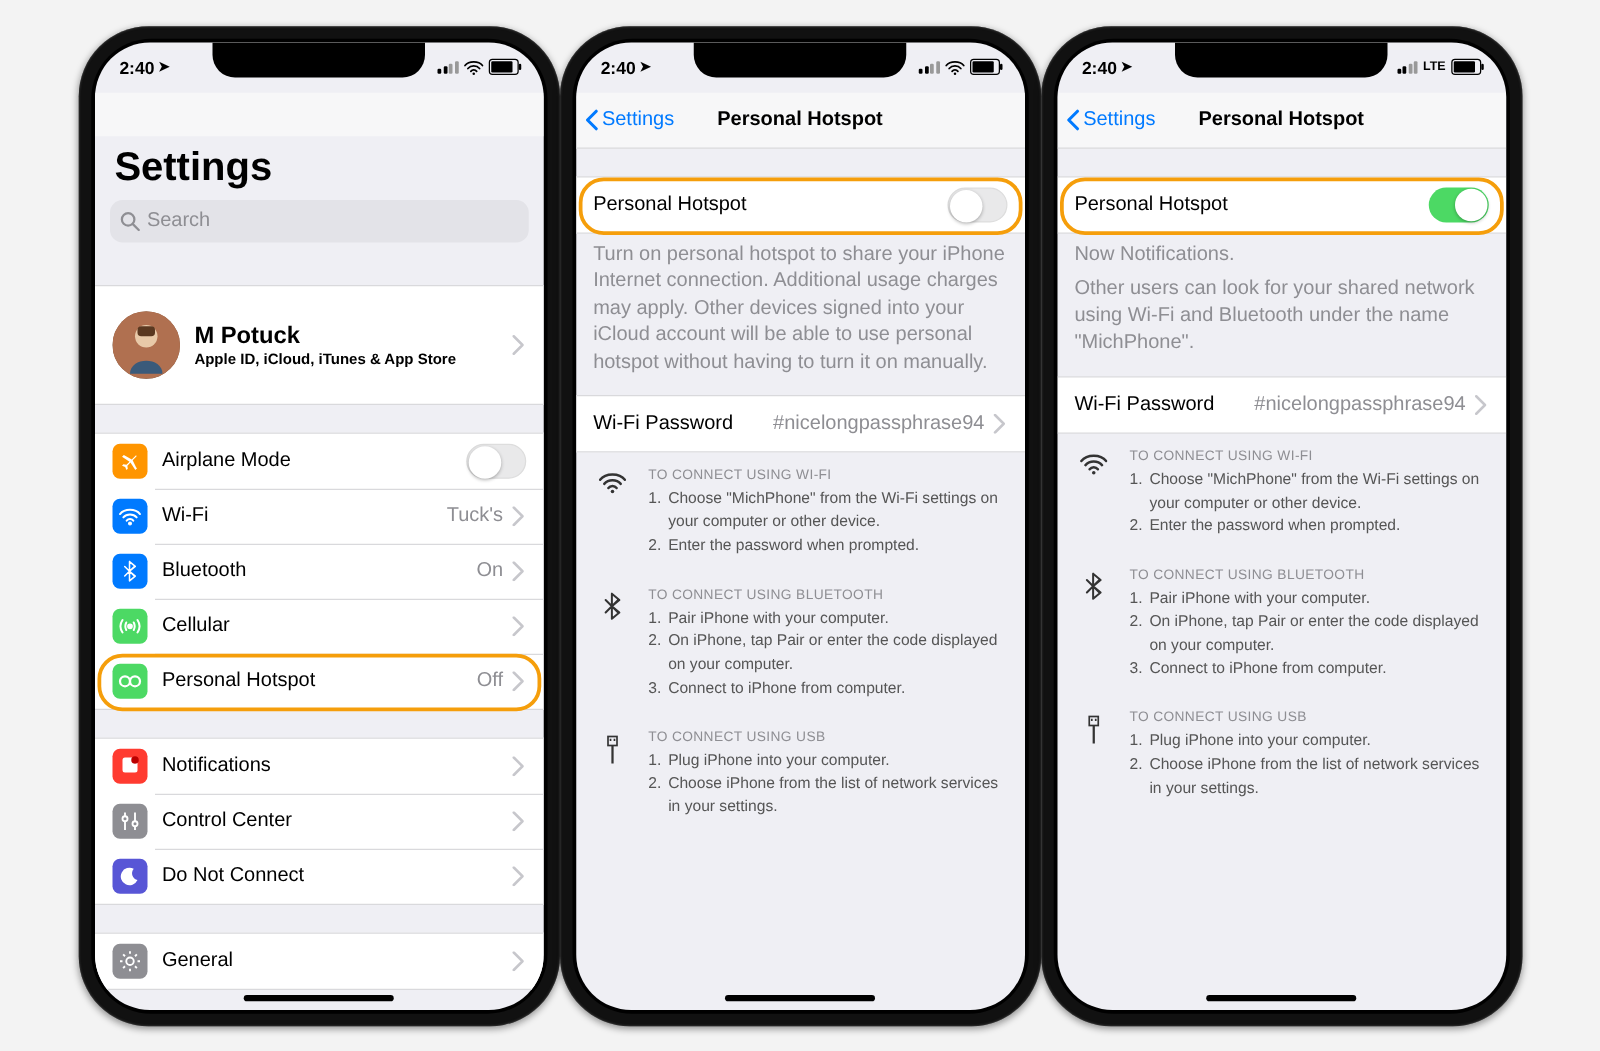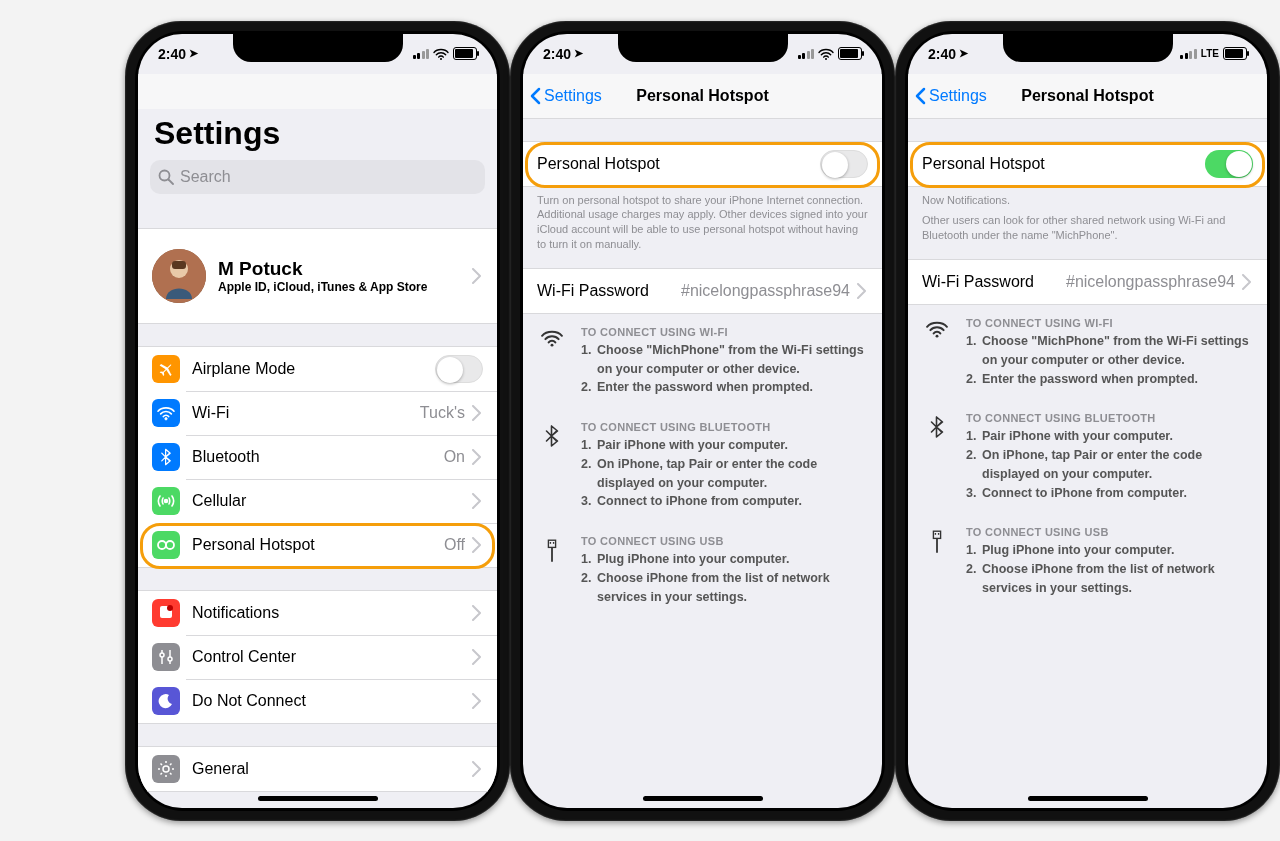--- a/index.html
+++ b/index.html
@@ -10,21 +10,21 @@
     --ios-gray:#8e8e93;
     --ios-black:#000;
     --ios-blue:#007aff;
     --ios-green:#4cd964;
     --ios-orange:#ff9500;
     --ios-red:#ff3b30;
     --ios-purple:#5856d6;
     --highlight:#fca311;
   }
   html,body{margin:0;padding:0;background:var(--bg);font-family:-apple-system,BlinkMacSystemFont,"Helvetica Neue",Arial,sans-serif;}
-  .stage{width:1280px;height:841px;position:relative;background:var(--bg);display:flex;justify-content:flex-end;align-items:center;}
+  .stage{width:1280px;height:841px;position:relative;background:var(--bg);display:flex;justify-content:center;align-items:center;}
   .phone{width:385px;height:800px;position:relative;background:#111;border-radius:56px;padding:10px;box-sizing:border-box;box-shadow:0 2px 6px rgba(0,0,0,.4),inset 0 0 2px #555;}
   .phone-inner{width:100%;height:100%;background:#000;border-radius:48px;padding:3px;box-sizing:border-box;}
   .screen{width:100%;height:100%;border-radius:44px;overflow:hidden;position:relative;background:var(--ios-bg);}
   
   .notch{position:absolute;top:0;left:50%;transform:translateX(-50%);width:170px;height:28px;background:#000;border-bottom-left-radius:18px;border-bottom-right-radius:18px;z-index:50;}
   
   .statusbar{height:40px;position:relative;display:flex;align-items:center;justify-content:space-between;padding:0 20px;font-size:14px;font-weight:600;color:#000;}
   .statusbar .time{display:flex;align-items:center;gap:3px;}
   .statusbar .right{display:flex;align-items:center;gap:4px;}
   .sig-bars{display:flex;gap:1.5px;align-items:flex-end;}
@@ -64,25 +64,25 @@
   .profile-row .sub{font-size:12px;color:#000;}
   .profile-row .name{font-size:19px;}
   
   .switch{width:48px;height:28px;border-radius:14px;position:relative;flex-shrink:0;}
   .switch.off{background:#e9e9ea;border:1px solid #ddd;box-sizing:border-box;}
   .switch.on{background:var(--ios-green);}
   .switch .knob{position:absolute;top:1px;width:26px;height:26px;border-radius:50%;background:#fff;box-shadow:0 1px 3px rgba(0,0,0,.3);}
   .switch.off .knob{left:1px;}
   .switch.on .knob{right:1px;}
   
-  .footer{font-size:11px;color:var(--ios-gray);padding:6px 14px 4px;line-height:1.35;}
+  .footer{font-size:16px;color:var(--ios-gray);padding:6px 14px 4px;line-height:1.35;}
   
   .ring{position:absolute;border:3px solid #f59e0b;border-radius:20px;pointer-events:none;z-index:30;}
   
-  .inst{display:flex;gap:16px;padding:12px 16px;font-weight:bold;}
+  .inst{display:flex;gap:16px;padding:12px 16px;}
   .inst .picon{width:26px;display:flex;justify-content:center;padding-top:2px;color:#333;}
   .inst .body{flex:1;}
   .inst .hd{font-size:11px;color:var(--ios-gray);letter-spacing:.3px;margin-bottom:3px;}
   .inst ol{margin:0;padding-left:14px;font-size:12.5px;color:#555;line-height:1.5;}
   .inst ol li{padding-left:2px;}
   .lte{font-size:10px;font-weight:700;}
 </style>
 </head>
 <body>
 
@@ -437,21 +437,21 @@
     <div class="group" style="position:relative">
       <div class="row tight">
         <span class="label">Personal Hotspot</span>
         <div class="switch on">
                   <div class="knob"></div>
                 </div>
       </div>
       <div class="ring" style="left:2px;right:2px;top:0px;height:40px;"></div>
     </div>
     <div class="footer" style="padding-bottom:0">Now Notifications.</div>
-    <div class="footer">Other users can look for other shared network using Wi-Fi and Bluetooth under the name "MichPhone".</div>
+    <div class="footer">Other users can look for your shared network using Wi-Fi and Bluetooth under the name "MichPhone".</div>
     <div class="group-gap small"></div>
     <div class="group">
       <div class="row tight">
         <span class="label">Wi-Fi Password</span>
         <span class="value">#nicelongpassphrase94</span>
         <svg class="chev" width="12" height="16" viewBox="0 0 12 16">
                   <use href="#chev"></use>
                 </svg>
       </div>
     </div>

